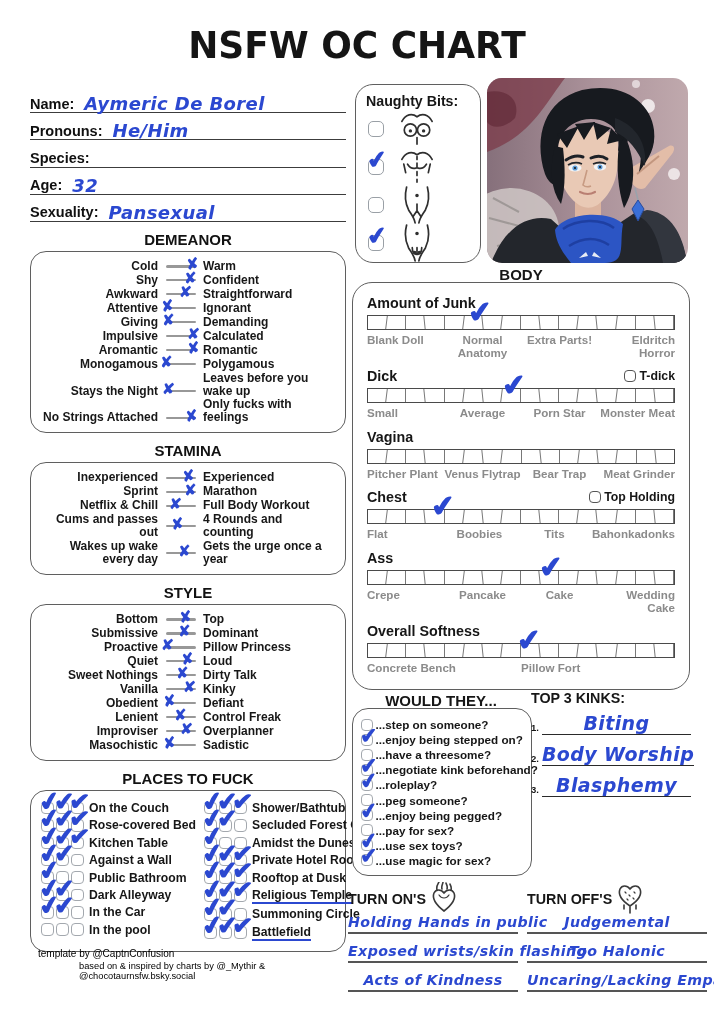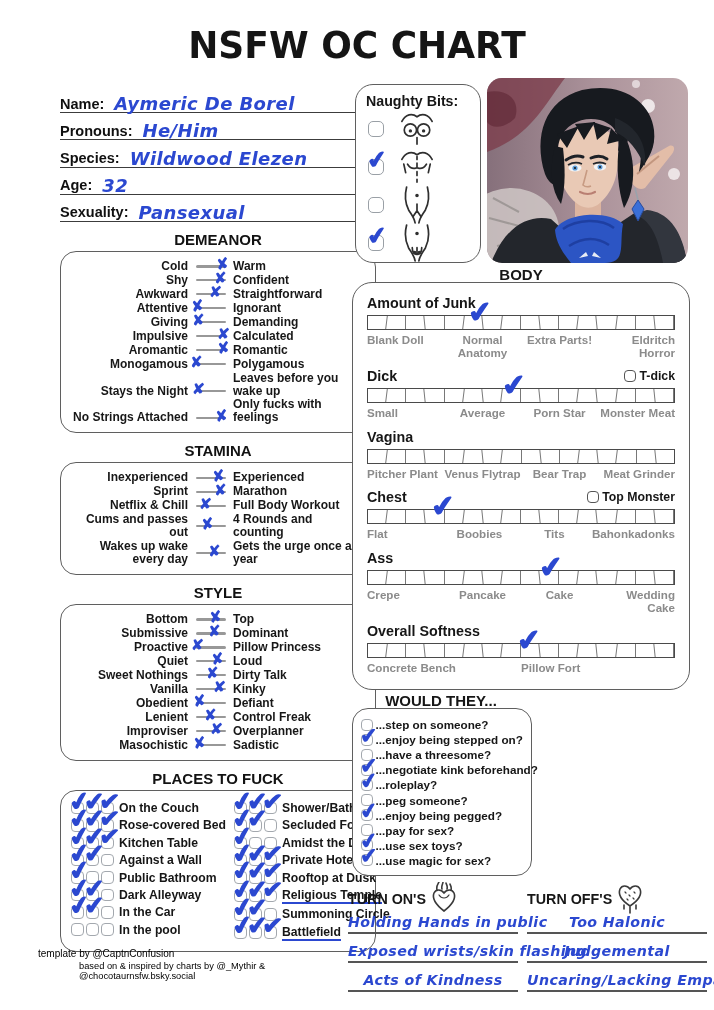--- a/index.html
+++ b/index.html
@@ -6,21 +6,21 @@
   *{box-sizing:border-box;}
   body{margin:0;background:#ffffff;}
   .page{position:relative;width:714px;height:1010px;background:#fff;overflow:hidden;
         font-family:"Liberation Sans",sans-serif;color:#161616;}
   .title{position:absolute;top:24px;left:0;width:100%;text-align:center;
          font-family:"DejaVu Sans",sans-serif;font-weight:900;font-size:36px;
          letter-spacing:0px;color:#151515;transform:scaleY(1.04);}
   .hand{font-family:"DejaVu Sans",sans-serif;font-style:italic;font-weight:600;
         letter-spacing:.4px;color:var(--ink);}
   
-  .left-col{position:absolute;left:30px;top:86px;width:316px;margin-left:30px;}
+  .left-col{position:absolute;left:30px;top:86px;width:316px;}
   .info-row{position:relative;height:27.2px;border-bottom:1.6px solid #3c3c3c;
             display:flex;align-items:flex-end;gap:6px;padding-bottom:1px;}
   .info-label{font-weight:700;font-size:14.5px;color:#101010;line-height:1;}
   .info-value{font-size:18px;line-height:1;padding-left:4px;transform:translateY(2px);white-space:nowrap;}
   .sec-title{text-align:center;font-weight:800;font-size:15px;margin:9px 0 3px 0;color:#121212;}
   .rbox{border:1.7px solid #5f5f5f;border-radius:16px;padding:7px 10px;background:#fff;}
   .srow{display:flex;align-items:flex-end;margin:1px 0;}
   .lz{flex:1;display:flex;align-items:center;min-width:0;}
   .sl-left{width:128px;text-align:right;font-weight:700;font-size:12px;line-height:1.08;color:#171717;}
   .track{position:relative;flex:1;min-width:30px;height:2.2px;background:#989898;margin:0 7px 0 8px;border-radius:2px;}
@@ -101,21 +101,20 @@
         <div class="info-row">
           <span class="info-label">Name:</span>
           <span class="info-value hand">Aymeric De Borel</span>
         </div>
         <div class="info-row">
           <span class="info-label">Pronouns:</span>
           <span class="info-value hand">He/Him</span>
         </div>
         <div class="info-row">
           <span class="info-label">Species:</span>
-          <span class="info-value hand">Wildwood Elezen</span>
         </div>
         <div class="info-row">
           <span class="info-label">Age:</span>
           <span class="info-value hand">32</span>
         </div>
         <div class="info-row">
           <span class="info-label">Sexuality:</span>
           <span class="info-value hand">Pansexual</span>
         </div>
       </div>
@@ -743,21 +742,21 @@
           <span class="scale-lab">Venus Flytrap</span>
           <span class="scale-lab">Bear Trap</span>
           <span class="scale-lab">Meat Grinder</span>
         </div>
       </div>
       <div class="scale">
         <div class="scale-head">
           <span class="scale-name">Chest</span>
           <span class="extra">
             <span class="cb sq"></span>
-            <span class="extra-label">Top Monster</span>
+            <span class="extra-label">Top Holding</span>
           </span>
         </div>
         <div class="bar">
           <span class="seg"></span>
           <span class="seg"></span>
           <span class="seg"></span>
           <span class="seg"></span>
           <span class="seg"></span>
           <span class="seg"></span>
           <span class="seg"></span>
@@ -888,20 +887,37 @@
         <span class="wlabel">...use sex toys?</span>
       </div>
       <div class="wrow">
         <span class="cb wt">
           <span class="bigtick" style="transform: rotate(-4deg);">✔</span>
         </span>
         <span class="wlabel">...use magic for sex?</span>
       </div>
     </div>
 
+  <div class="kinks">
+    <div class="kinks-title">TOP 3 KINKS:</div>
+    <div>
+        <div class="krow">
+          <span class="knum">1.</span>
+          <span class="kline hand">Biting</span>
+        </div>
+        <div class="krow">
+          <span class="knum">2.</span>
+          <span class="kline hand">Body Worship</span>
+        </div>
+        <div class="krow">
+          <span class="knum">3.</span>
+          <span class="kline hand">Blasphemy</span>
+        </div>
+      </div>
+  </div>
 
   <div class="tcol t-on">
     <div class="t-head">
       <span>TURN ON'S</span>
       <span>
         <svg width="30" height="32" viewBox="0 0 30 32" fill="none" stroke="#3a3a3a" stroke-width="1.6" stroke-linecap="round">
           <path d="M15 29 C6 22 3 16 5 11 C7 7 12 7 15 11 C18 7 23 7 25 11 C27 16 24 22 15 29 Z"></path>
           <path d="M8 8 C7 4 9 2 10 0 M13 7 C12 4 14 2 14 0 M18 7 C19 4 17 2 17 1 M22 8 C23 5 21 3 21 2"></path>
           <path d="M10 13 q2 3 5 3 q3 0 5 -3" stroke-width="1.2"></path>
         </svg>
@@ -919,22 +935,22 @@
       <span>TURN OFF'S</span>
       <span>
         <svg width="30" height="32" viewBox="0 0 30 32" fill="none" stroke="#3a3a3a" stroke-width="1.6" stroke-linecap="round">
           <path d="M15 24 C6 18 3 12 5 7 C7 3 12 3 15 7 C18 3 23 3 25 7 C27 12 24 18 15 24 Z"></path>
           <path d="M9 23 v4 M15 25 v6 M21 23 v4"></path>
           <path d="M10 10 l1 1 M14 13 l1 1 M19 10 l1 1 M12 17 l1 1 M18 16 l1 1" stroke-width="1.2"></path>
         </svg>
       </span>
     </div>
     <div>
+        <div class="tline hand">Judgemental</div>
         <div class="tline hand">Too Halonic</div>
-        <div class="tline hand">Judgemental</div>
         <div class="tline hand">Uncaring/Lacking Empathy</div>
       </div>
   </div>
 
   <div class="footer">
     <div class="f1">template by @CaptnConfusion</div>
     <div class="f2">based on &amp; inspired by charts by @_Mythir &amp; @chocotaurnsfw.bsky.social</div>
   </div>
 </div>
 

